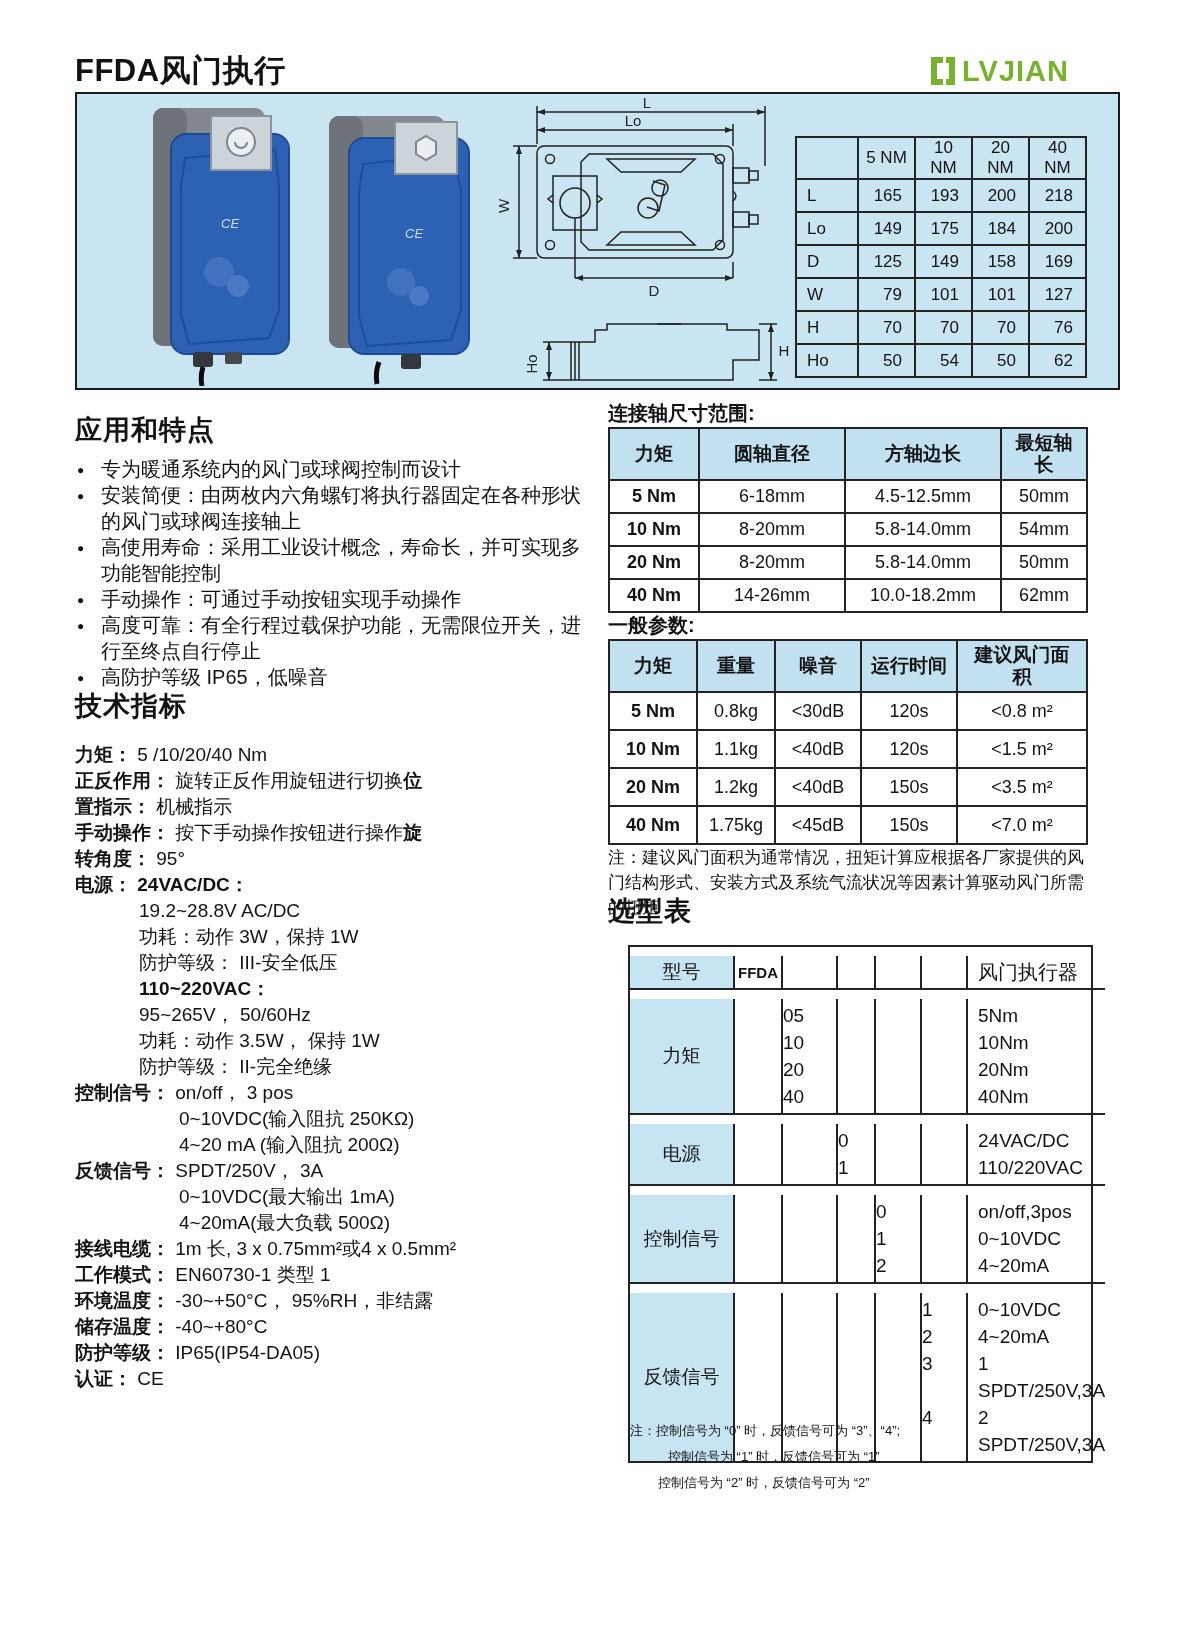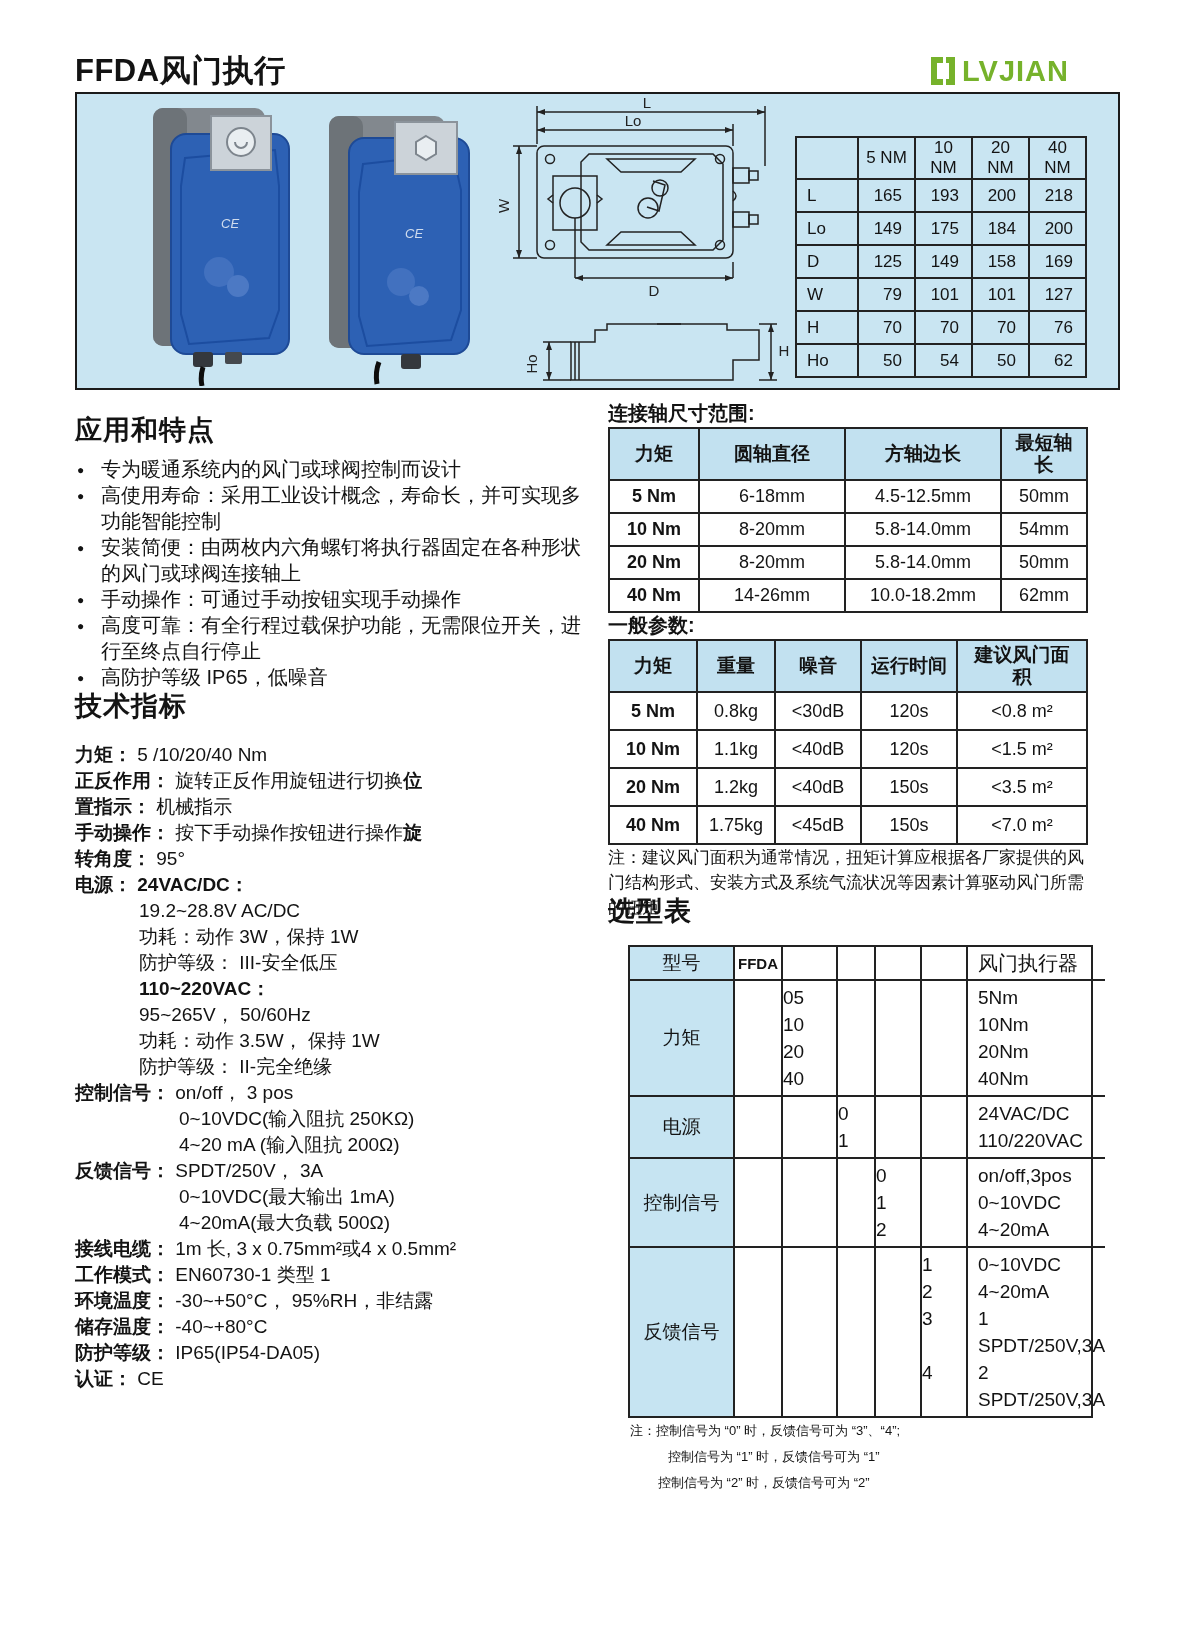--- a/index.html
+++ b/index.html
@@ -43,21 +43,21 @@
   .rt td { border: 2px solid #222; font-size: 18px; padding: 0 4px; }
   .rt .bold { font-weight: bold; }
   .shaft-table td { height: 33px; }
   .gen-table td { height: 38px; }
 
   .gen-note { position: absolute; left: 608px; top: 845px; width: 484px; font-size: 17px; line-height: 25px; }
 
   
   .sel { position: absolute; left: 628px; top: 945px; width: 465px; border: 2px solid #222; display: grid;
          grid-template-columns: 105px 48px 55px 38px 46px 46px 1fr; font-size: 19px; background: #fff; }
-  .sel .c { border-right: 2px solid #222; border-bottom: 2px solid #222; min-height: 28px; }
+  .sel .c { border-right: 2px solid #222; border-bottom: 2px solid #222; min-height: 28px; margin-top: 9px; }
   .sel .br0 { border-right: none; }
   .sel .bb0 { border-bottom: none; }
   .sel .lab { background: #c6e4f2; display: flex; align-items: center; justify-content: center; }
   .sel .hh { min-height: 34px; display: flex; align-items: center; }
   .sel .ffda { font-weight: bold; font-size: 15px; justify-content: center; }
   .sel .desch { font-size: 20px; padding-left: 10px; }
   .sel .codes { text-align: left; padding: 3px 0; }
   .sel .descs { padding: 3px 0 3px 10px; }
   .sel .ln { height: 27px; line-height: 27px; }
   .sel .ln2 { height: 54px; line-height: 27px; white-space: pre-line; }
@@ -247,22 +247,22 @@
         <td class="vl">50</td>
         <td class="vl">62</td>
       </tr>
     </tbody>
       </table>
   </div>
 
   <div class="sec-h" style="left:75px; top:412px;text-align:center;">应用和特点</div>
   <ul class="features">
     <li>专为暖通系统内的风门或球阀控制而设计</li>
+    <li>安装简便：由两枚内六角螺钉将执行器固定在各种形状的风门或球阀连接轴上</li>
     <li>高使用寿命：采用工业设计概念，寿命长，并可实现多功能智能控制</li>
-    <li>安装简便：由两枚内六角螺钉将执行器固定在各种形状的风门或球阀连接轴上</li>
     <li>手动操作：可通过手动按钮实现手动操作</li>
     <li>高度可靠：有全行程过载保护功能，无需限位开关，进行至终点自行停止</li>
     <li>高防护等级 IP65，低噪音</li>
   </ul>
 
   <div class="sec-h" style="left:75px; top:688px;">技术指标</div>
   <div class="specs">
     <div><span class="sb">力矩：</span><span> 5 /10/20/40 Nm</span></div>
     <div><span class="sb">正反作用：</span><span> 旋转正反作用旋钮进行切换</span><span class="sb">位</span></div>
     <div><span class="sb">置指示：</span><span> 机械指示</span></div>

